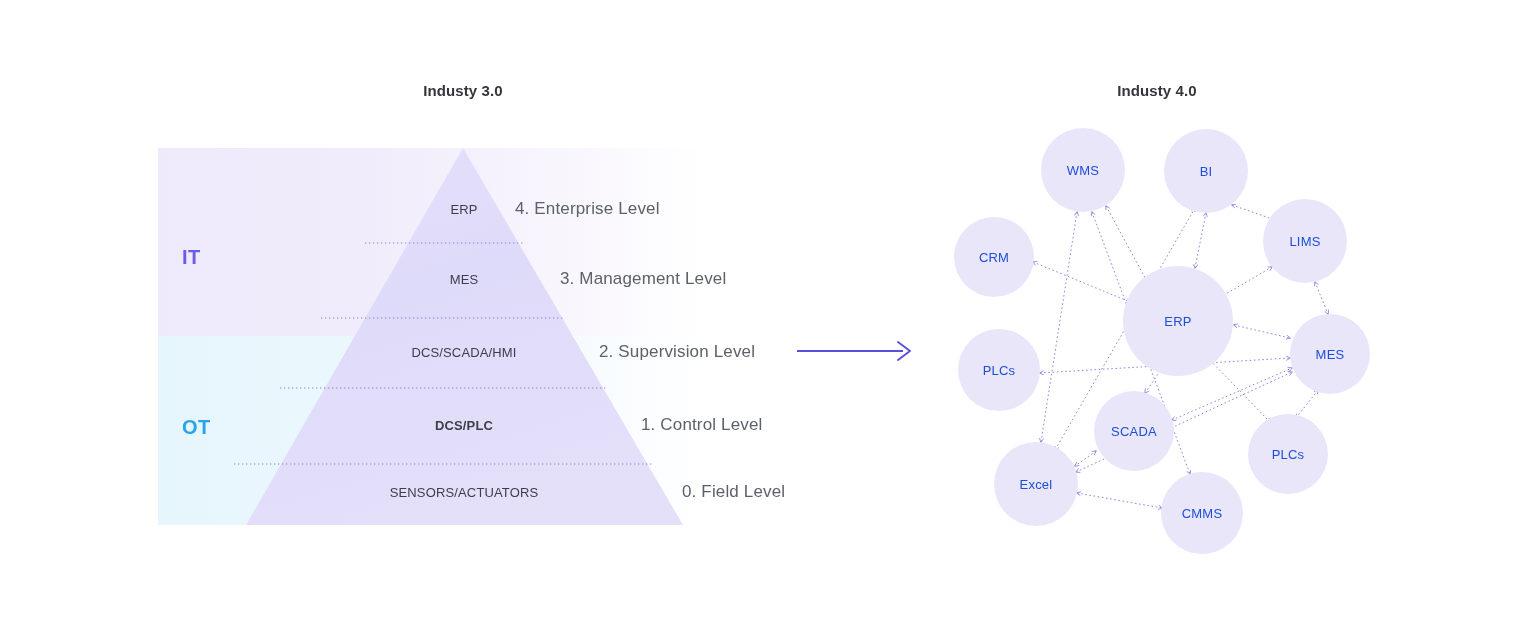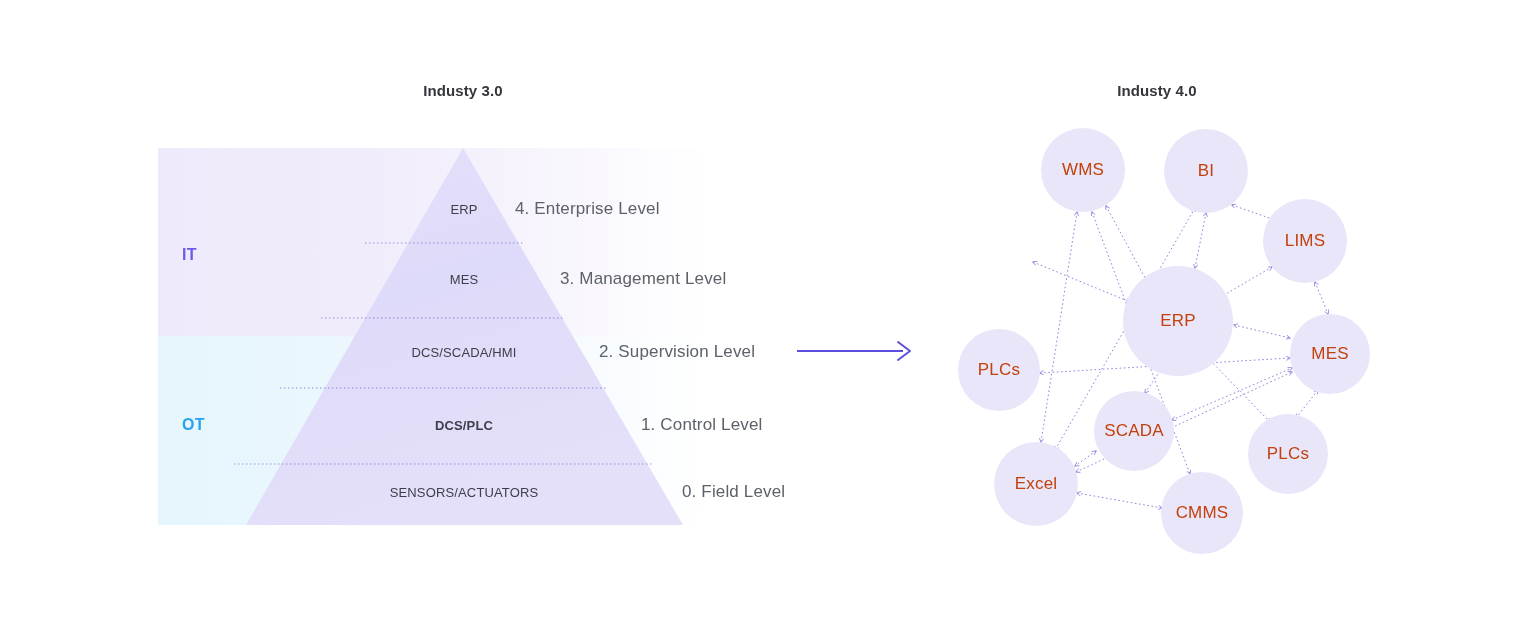--- a/index.html
+++ b/index.html
@@ -41,21 +41,21 @@
   #band-it {
     top: 0; height: 188px;
     background: linear-gradient(to right, #eeeafb 0%, #f0ecfb 38%, #f7f4fd 68%, #ffffff 100%);
   }
   #band-ot {
     top: 188px; height: 189px;
     background: linear-gradient(to right, #e6f6fd 0%, #ebf7fd 36%, #f4fafe 70%, #ffffff 100%);
   }
   .zone-label {
     position: absolute;
-    font-size: 16px;
+    font-size: 20px;
     font-weight: 700;
     letter-spacing: 0.4px;
   }
   #zone-it { left: 24px; top: 98px; color: #6b5ce7; }
   #zone-ot { left: 24px; top: 268px; color: #29a3ee; }
 
   #pyramid-svg {
     position: absolute; left: 0; top: 0;
     width: 549px; height: 377px;
     overflow: visible;
@@ -98,22 +98,22 @@
   .node {
     position: absolute;
     border-radius: 50%;
     background: #e9e6fa;
     display: flex;
     align-items: center;
     justify-content: center;
     transform: translate(-50%, -50%);
   }
   .node-label {
-    font-size: 17px;
-    color: #c2410c;
+    font-size: 13px;
+    color: #1d4ed8;
     letter-spacing: 0.2px;
     white-space: nowrap;
     pointer-events: none;
   }
 </style>
 </head>
 <body>
 
 <div id="stage">
 
@@ -193,20 +193,23 @@
         <line x1="332" y1="157" x2="272" y2="192"></line>
       </g>
     </svg>
 
     <div class="node" style="left:143px; top:60px;  width:84px;  height:84px;">
       <span class="node-label">WMS</span>
     </div>
     <div class="node" style="left:266px; top:61px;  width:84px;  height:84px;">
       <span class="node-label">BI</span>
     </div>
+    <div class="node" style="left:54px;  top:147px; width:80px;  height:80px;">
+      <span class="node-label">CRM</span>
+    </div>
     <div class="node" style="left:365px; top:131px; width:84px;  height:84px;">
       <span class="node-label">LIMS</span>
     </div>
     <div class="node" style="left:238px; top:211px; width:110px; height:110px;">
       <span class="node-label">ERP</span>
     </div>
     <div class="node" style="left:390px; top:244px; width:80px;  height:80px;">
       <span class="node-label">MES</span>
     </div>
     <div class="node" style="left:59px;  top:260px; width:82px;  height:82px;">

